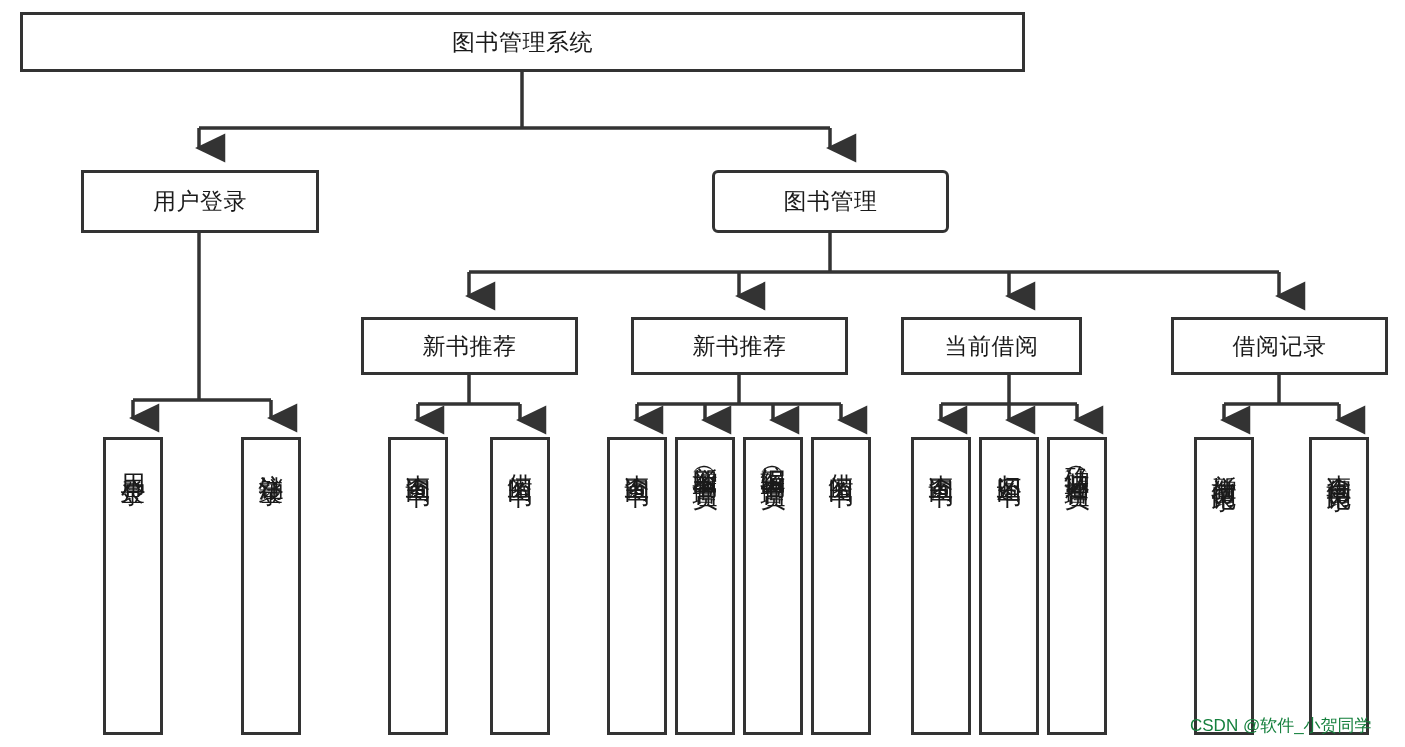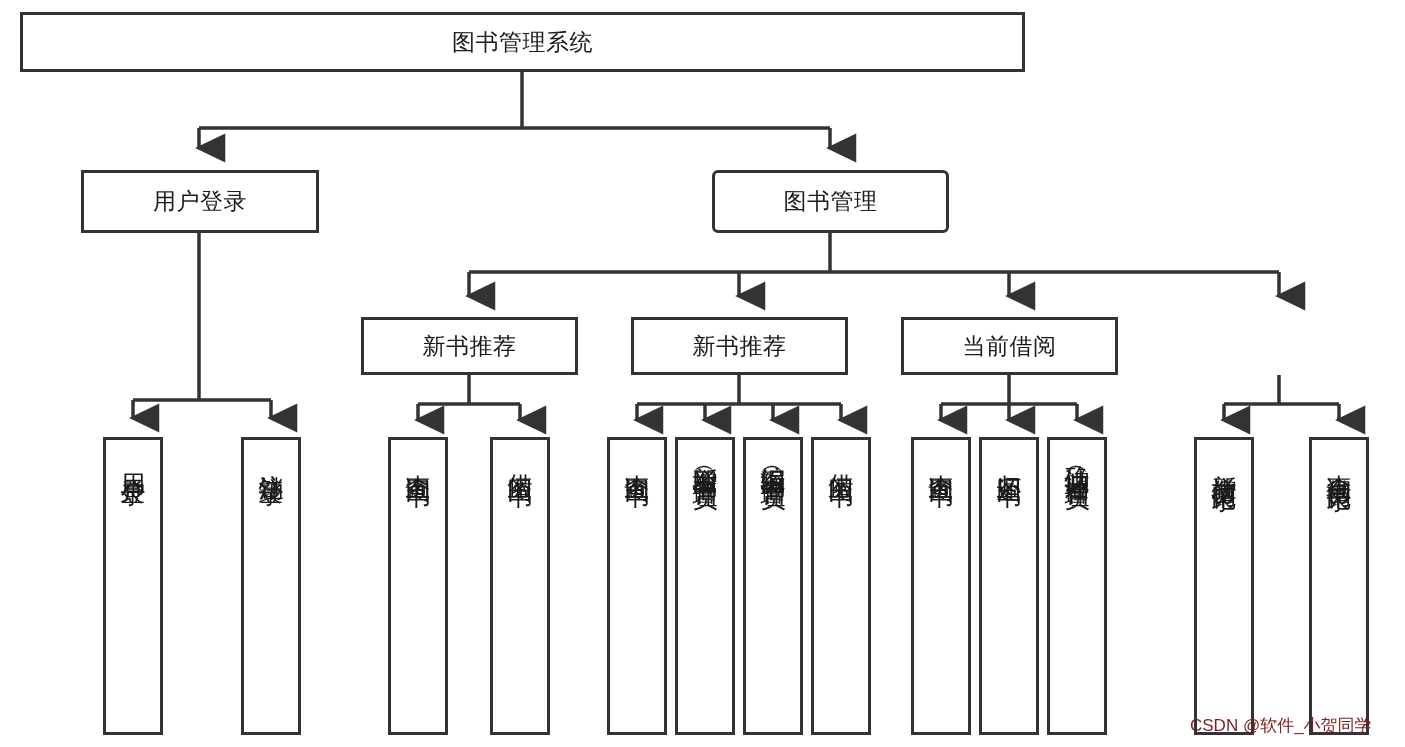--- a/index.html
+++ b/index.html
@@ -56,21 +56,21 @@
     line-height: 1.08;
     letter-spacing: 3px;
     white-space: normal;
     max-height: 270px;
   }
   .watermark {
     position: absolute;
     left: 1190px;
     top: 714px;
     font-size: 17px;
-    color: #7f1d1d;
+    color: #15803d;
     z-index: 5;
     white-space: nowrap;
   }
 </style>
 </head>
 <body>
 
 <div id="canvas">
 
   <svg id="edges" viewBox="0 0 1405 747">
@@ -133,22 +133,25 @@
   <div class="node h" style="left:712px; top:170px; width:237px; height:63px;border-radius:6px;">
     <span class="label">图书管理</span>
   </div>
 
   <div class="node h" style="left:361px; top:317px; width:217px; height:58px;">
     <span class="label">新书推荐</span>
   </div>
   <div class="node h" style="left:631px; top:317px; width:217px; height:58px;">
     <span class="label">新书推荐</span>
   </div>
-  <div class="node h" style="left:901px; top:317px; width:217px; height:58px;">
+  <div class="node h" style="left:901px; top:317px; width:181px; height:58px;">
     <span class="label">当前借阅</span>
+  </div>
+  <div class="node h" style="left:1171px; top:317px; width:217px; height:58px;">
+    <span class="label">借阅记录</span>
   </div>
 
   <div class="node v" style="left:103px; top:437px; width:60px; height:298px;">
     <span class="label">用户登录</span>
   </div>
   <div class="node v" style="left:241px; top:437px; width:60px; height:298px;">
     <span class="label">注销登录</span>
   </div>
 
   <div class="node v" style="left:388px; top:437px; width:60px; height:298px;">

